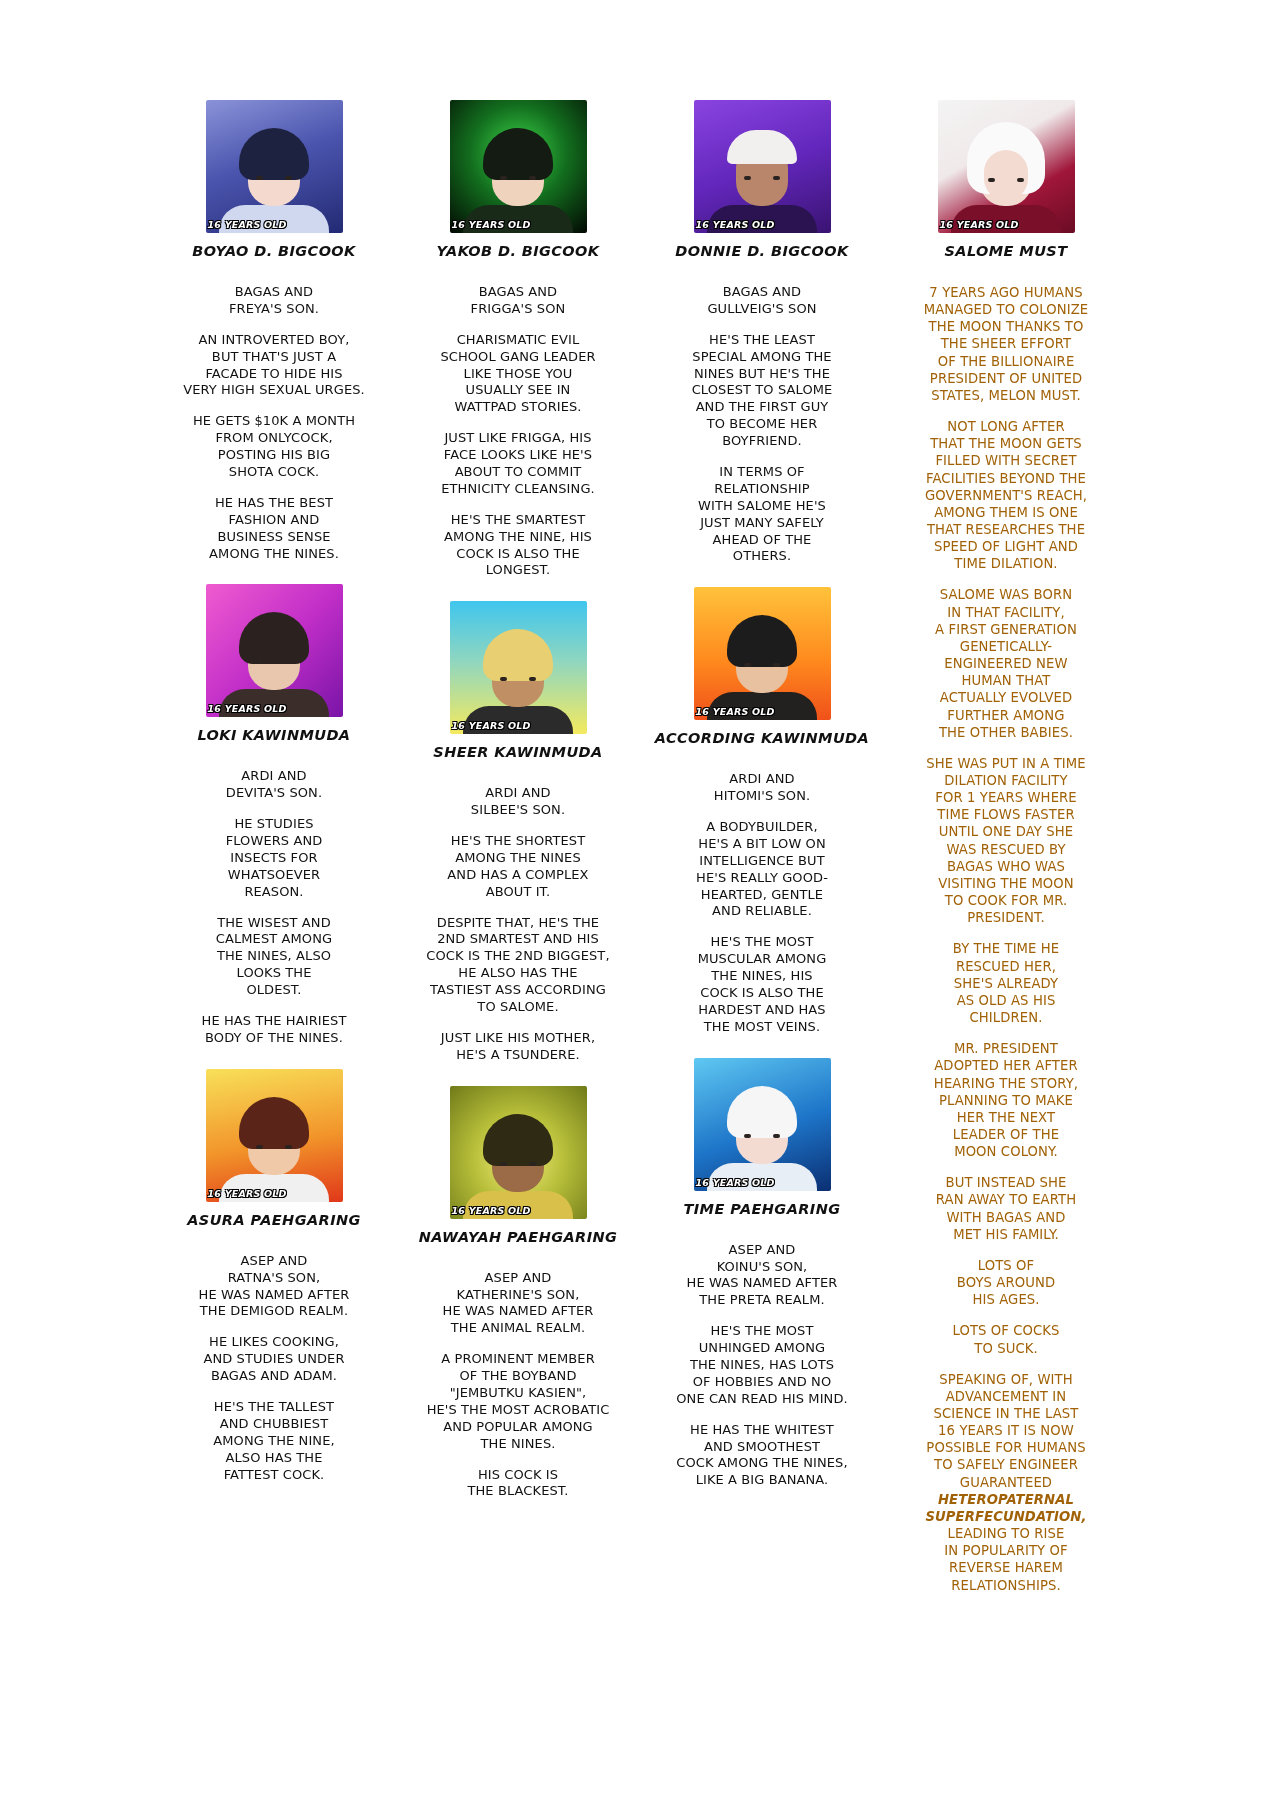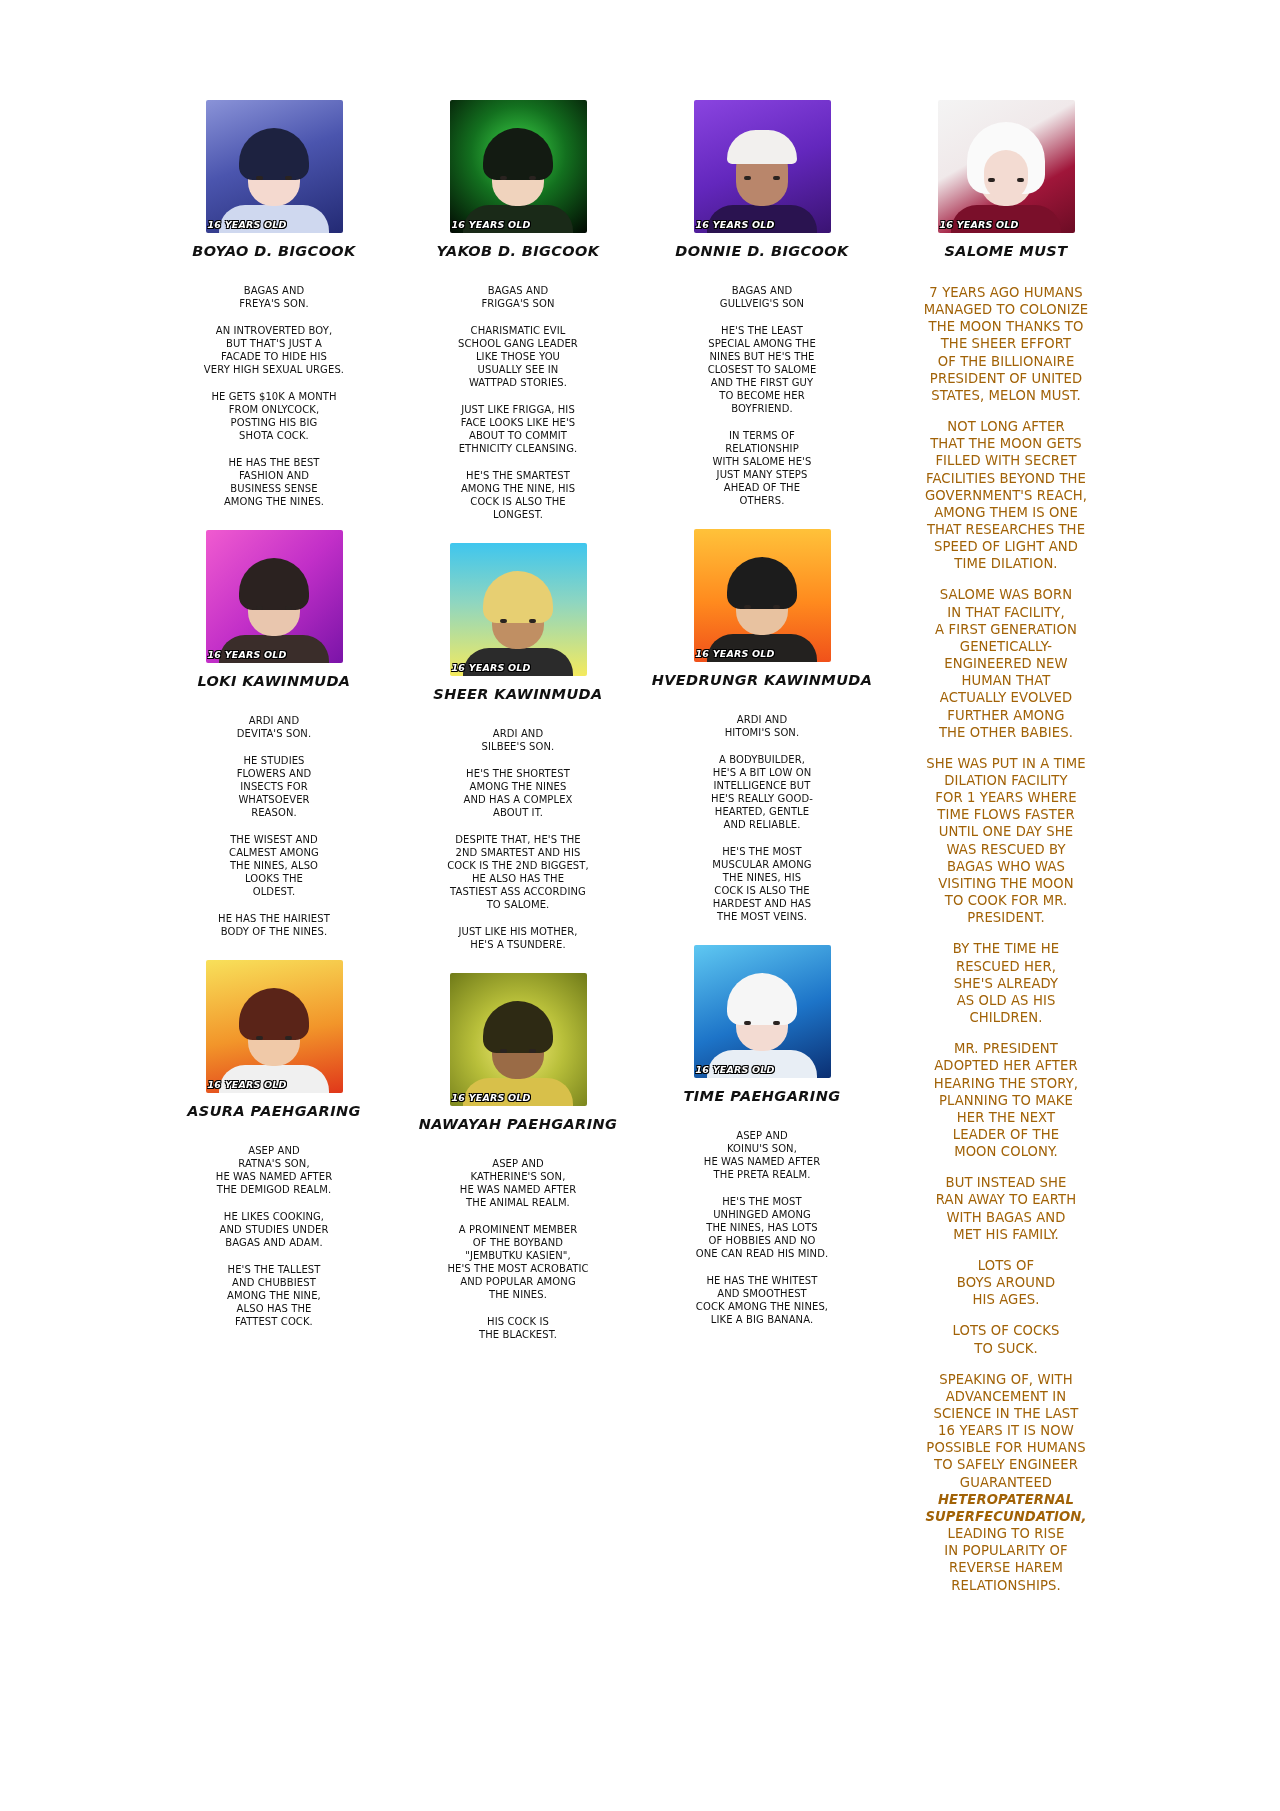--- a/index.html
+++ b/index.html
@@ -76,21 +76,21 @@
     letter-spacing: 0.4px;
     text-align: center;
     color: #111111;
     line-height: 1.1;
     white-space: nowrap;
   }
   .desc {
     margin-top: 14px;
     width: 196px;
     text-align: center;
-    font-size: 10px;
+    font-size: 13px;
     line-height: 1.30;
     letter-spacing: 0.1px;
     color: #111111;
   }
   .desc p {
     margin: 0 0 14px 0;
   }
   .desc p:last-child {
     margin-bottom: 0;
   }
@@ -354,36 +354,36 @@
         <p style="white-space: pre-line;">HE'S THE LEAST
 SPECIAL AMONG THE
 NINES BUT HE'S THE
 CLOSEST TO SALOME
 AND THE FIRST GUY
 TO BECOME HER
 BOYFRIEND.</p>
         <p style="white-space: pre-line;">IN TERMS OF
 RELATIONSHIP
 WITH SALOME HE'S
-JUST MANY STEPS
+JUST MANY SAFELY
 AHEAD OF THE
 OTHERS.</p>
       </div>
 
       <div class="card" style="margin-top:22px;">
         <div class="portrait">
           <div class="bg" style="background:linear-gradient(180deg,#ffc23a 0%,#ff8a1e 55%,#f0511a 100%);"></div>
           <div class="shoulders" style="background:#23211f;"></div>
           <div class="head" style="background:#e8c2a0;"></div>
           <div class="hair" style="background:#1c1c1c;"></div>
           <div class="eye l"></div>
           <div class="eye r"></div>
           <div class="age-badge">16 YEARS OLD</div>
         </div>
-        <div class="char-name">HVEDRUNGR KAWINMUDA</div>
+        <div class="char-name">ACCORDING KAWINMUDA</div>
       </div>
       <div class="desc">
         <p style="white-space: pre-line;">ARDI AND
 HITOMI'S SON.</p>
         <p style="white-space: pre-line;">A BODYBUILDER,
 HE'S A BIT LOW ON
 INTELLIGENCE BUT
 HE'S REALLY GOOD-
 HEARTED, GENTLE
 AND RELIABLE.</p>

